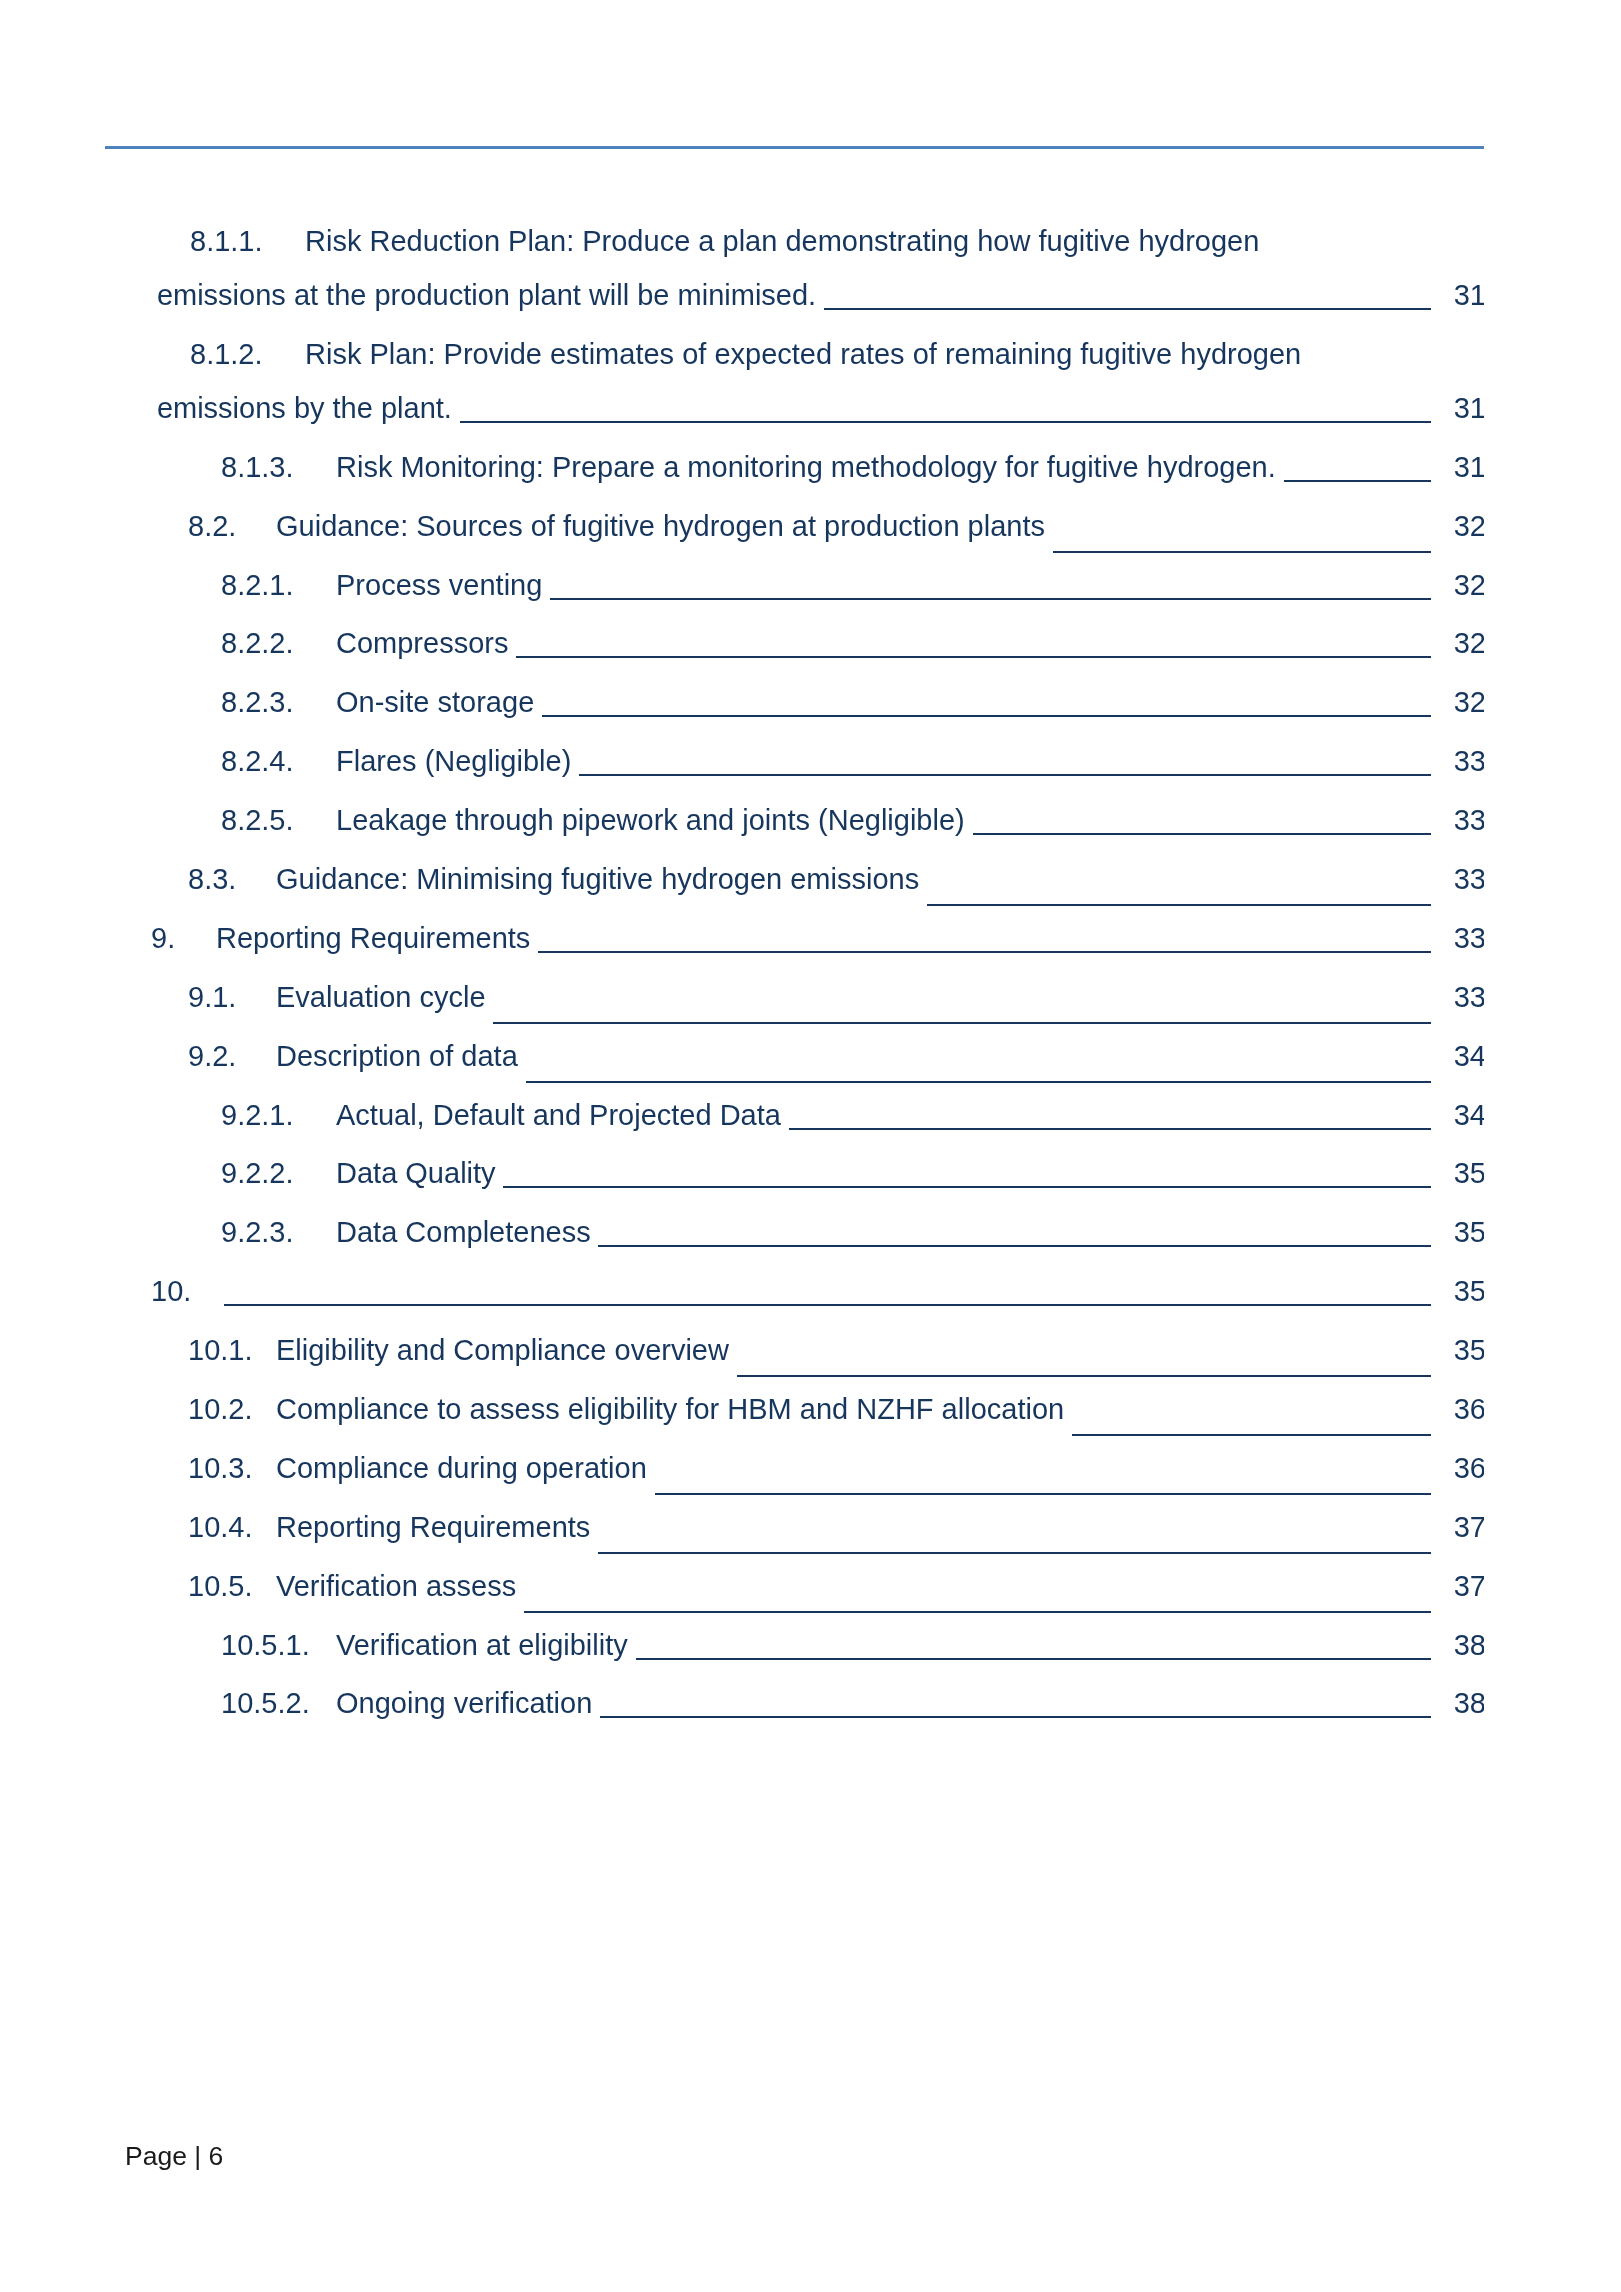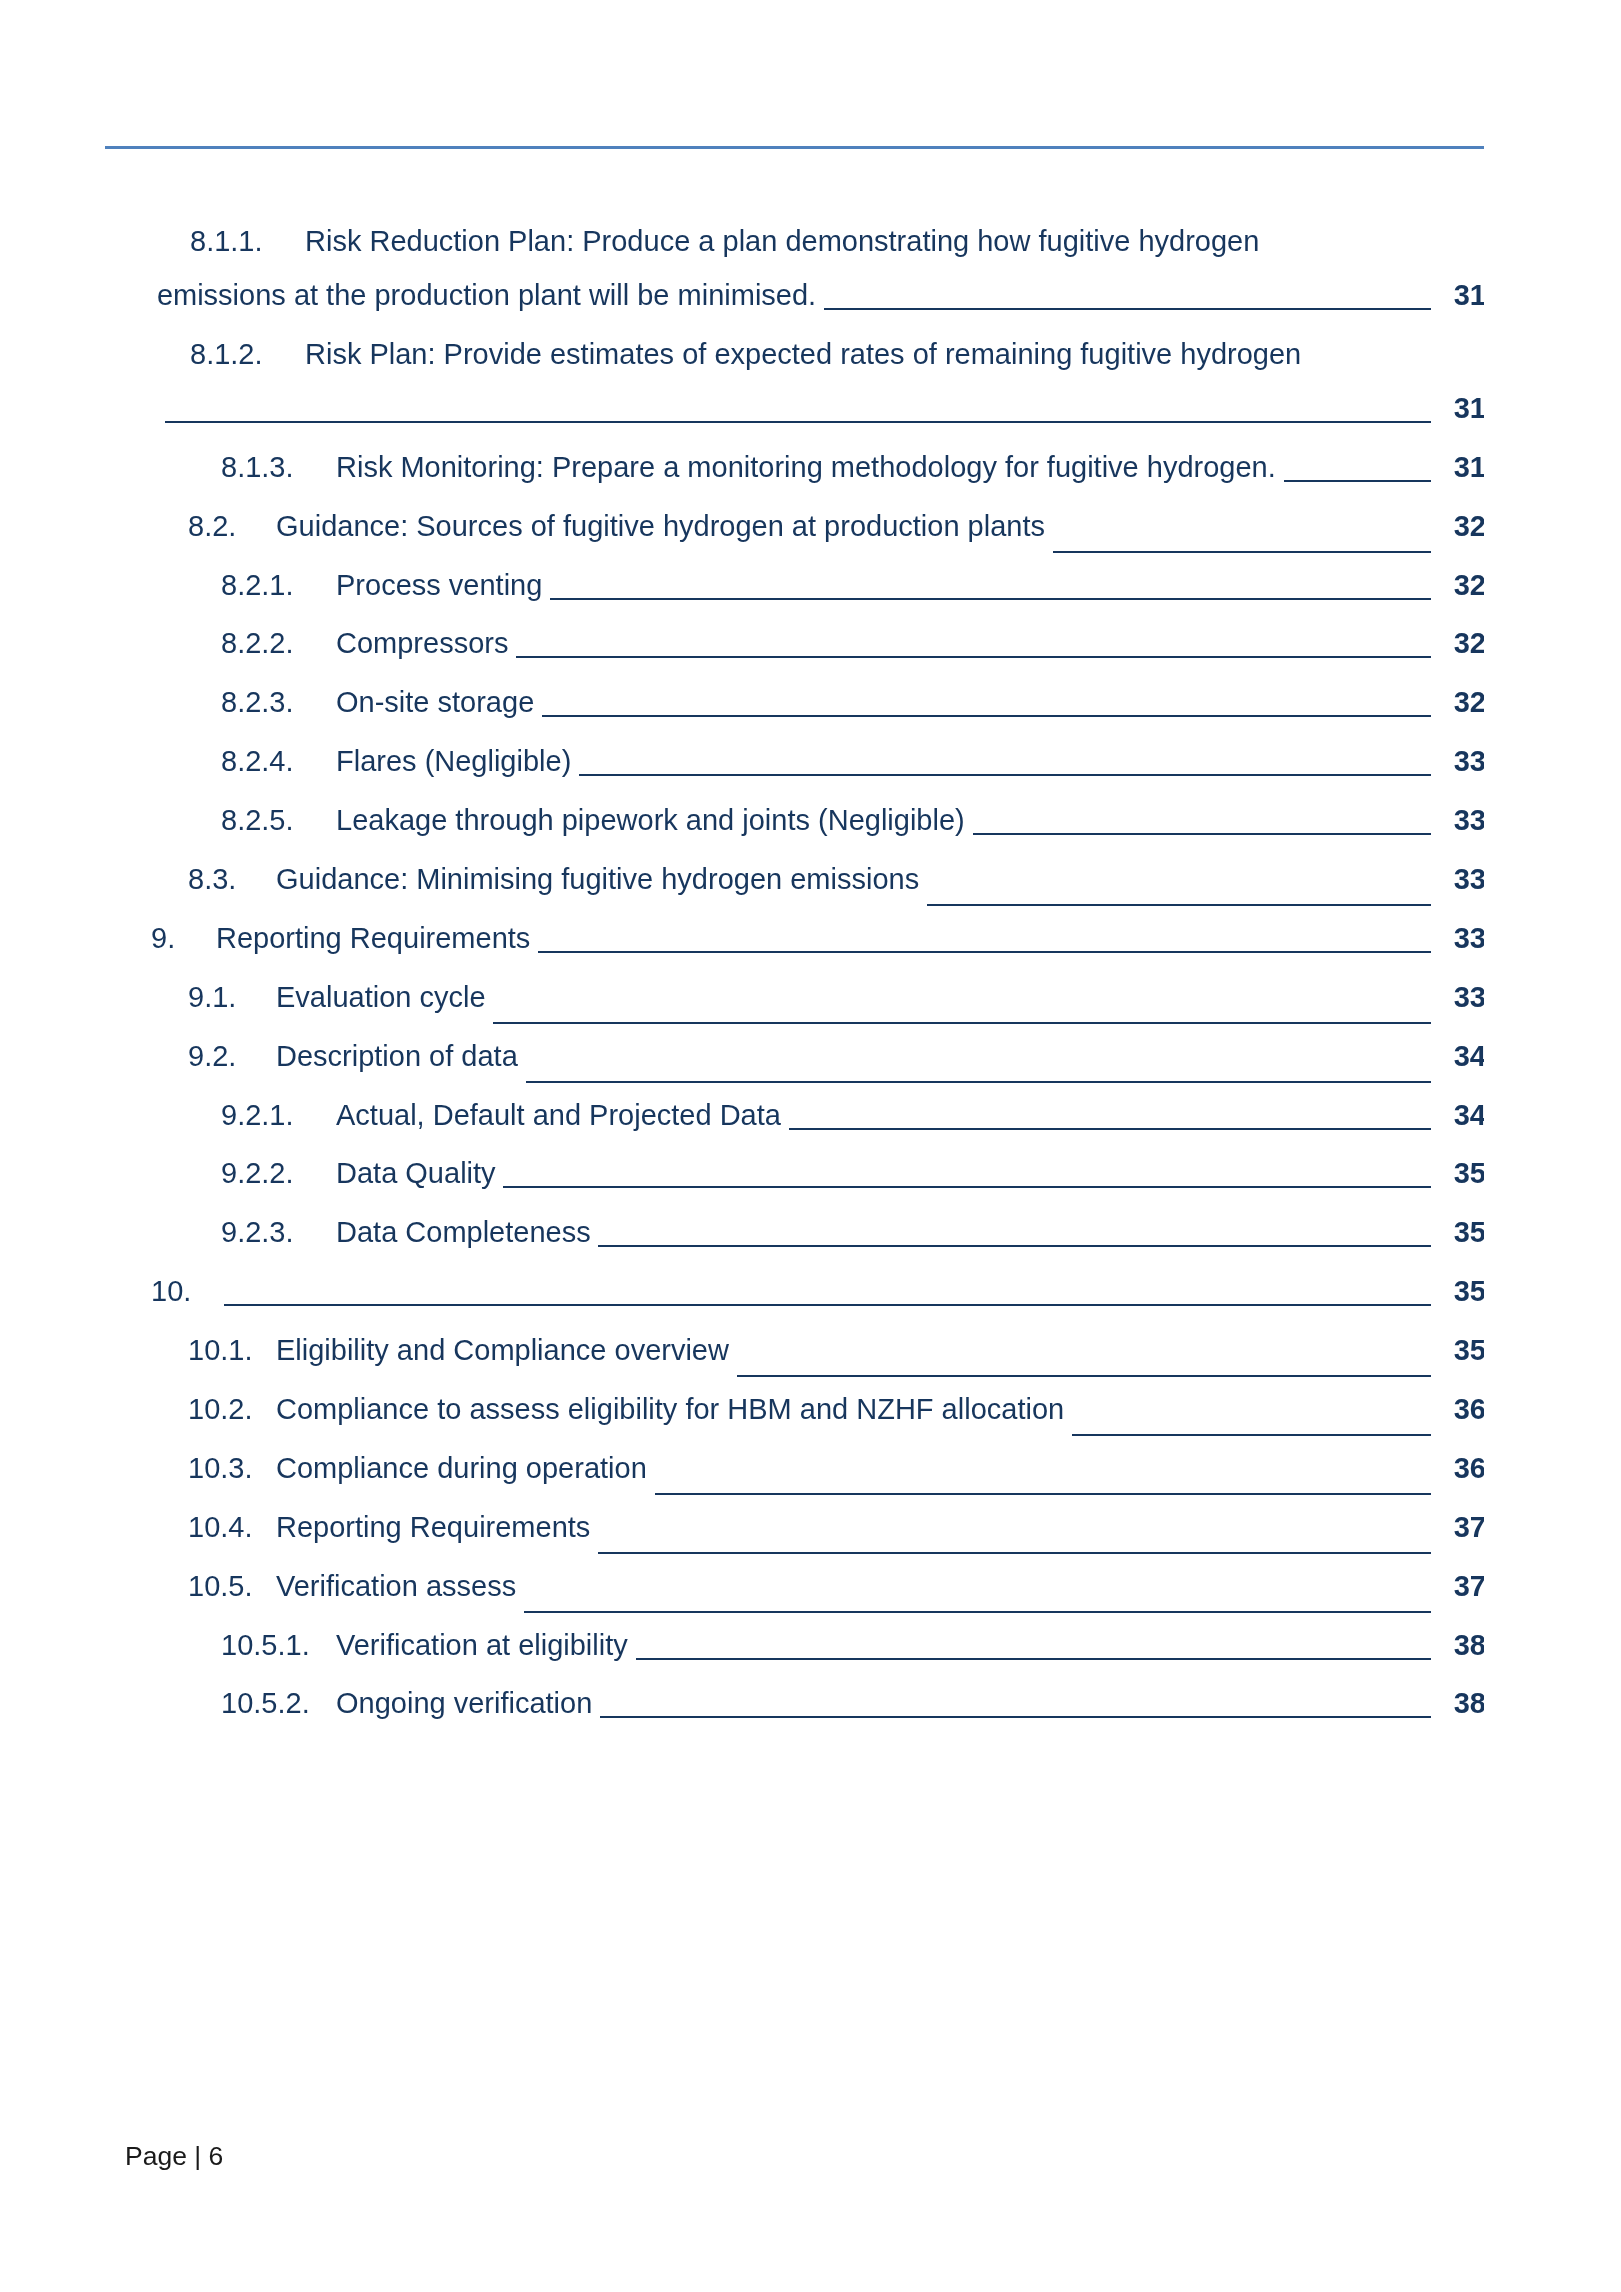--- a/index.html
+++ b/index.html
@@ -38,21 +38,21 @@
   .lvl2 .row{padding-left:37px;align-items:flex-end;}
   .lvl3 .row,.lvl3 .l1{padding-left:70px;}
   .entry .wrap2{padding-left:5.9px;}
   .leader{
     flex:1 1 auto;
     min-width:19.6px;
     height:40px;
     border-bottom:2.9px solid var(--text-color);
     margin-left:7.8px;margin-right:9.8px;
   }
-  .pg{flex:0 0 auto;min-width:45px;text-align:right;font-weight:bold;}
+  .pg{flex:0 0 auto;min-width:45px;text-align:right;}
   .footer{
     position:absolute;
     left:125px;top:2132px;
     color:var(--footer-color);
     font-size:26.5px;
     line-height:49px;
     text-align:right;
   }
 </style>
 </head>
@@ -65,20 +65,21 @@
         <div class="l1"><span class="num">8.1.1.</span><span class="t">Risk Reduction Plan: Produce a plan demonstrating how fugitive hydrogen</span></div>
         <div class="row wrap2">
           <span class="t">emissions at the production plant will be minimised.</span>
           <span class="leader"></span>
           <span class="pg">31</span>
         </div>
       </div>
       <div class="entry lvl3">
         <div class="l1"><span class="num">8.1.2.</span><span class="t">Risk Plan: Provide estimates of expected rates of remaining fugitive hydrogen</span></div>
         <div class="row wrap2">
+          <span class="t">emissions by the plant.</span>
           <span class="leader"></span>
           <span class="pg">31</span>
         </div>
       </div>
       <div class="entry lvl3">
         <div class="row">
           <span class="num">8.1.3.</span>
           <span class="t">Risk Monitoring: Prepare a monitoring methodology for fugitive hydrogen.</span>
           <span class="leader"></span>
           <span class="pg">31</span>

